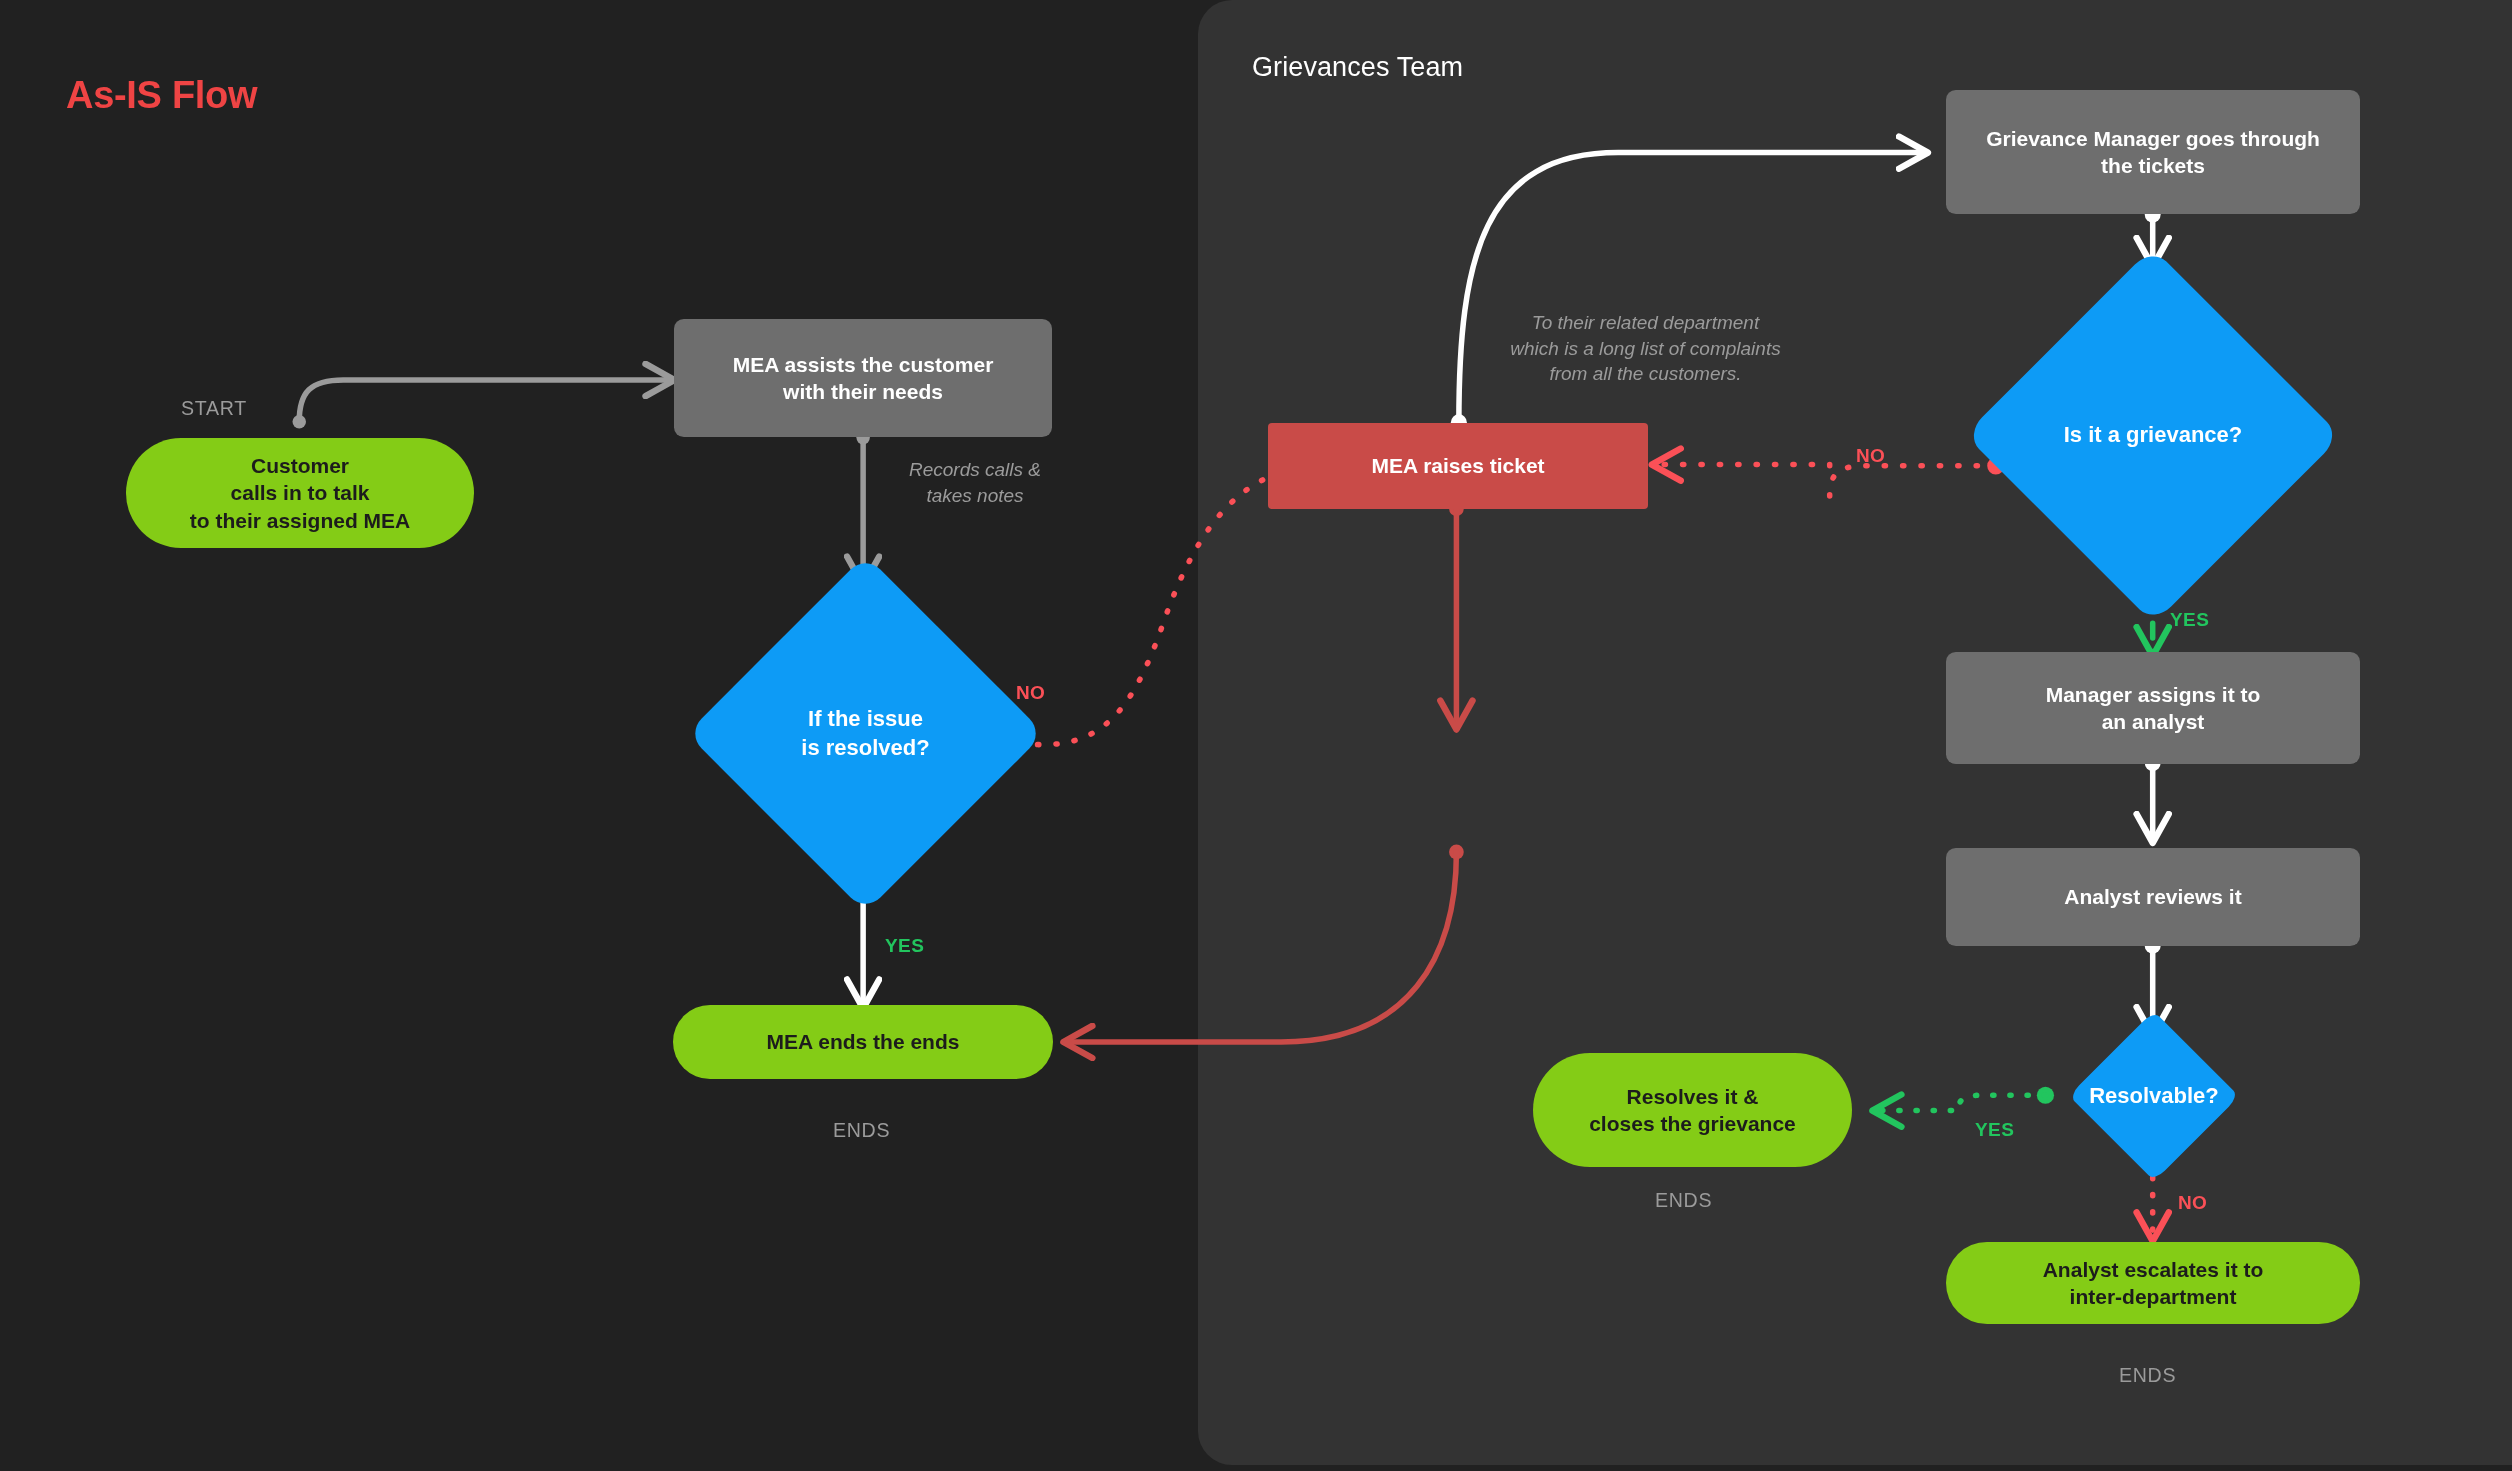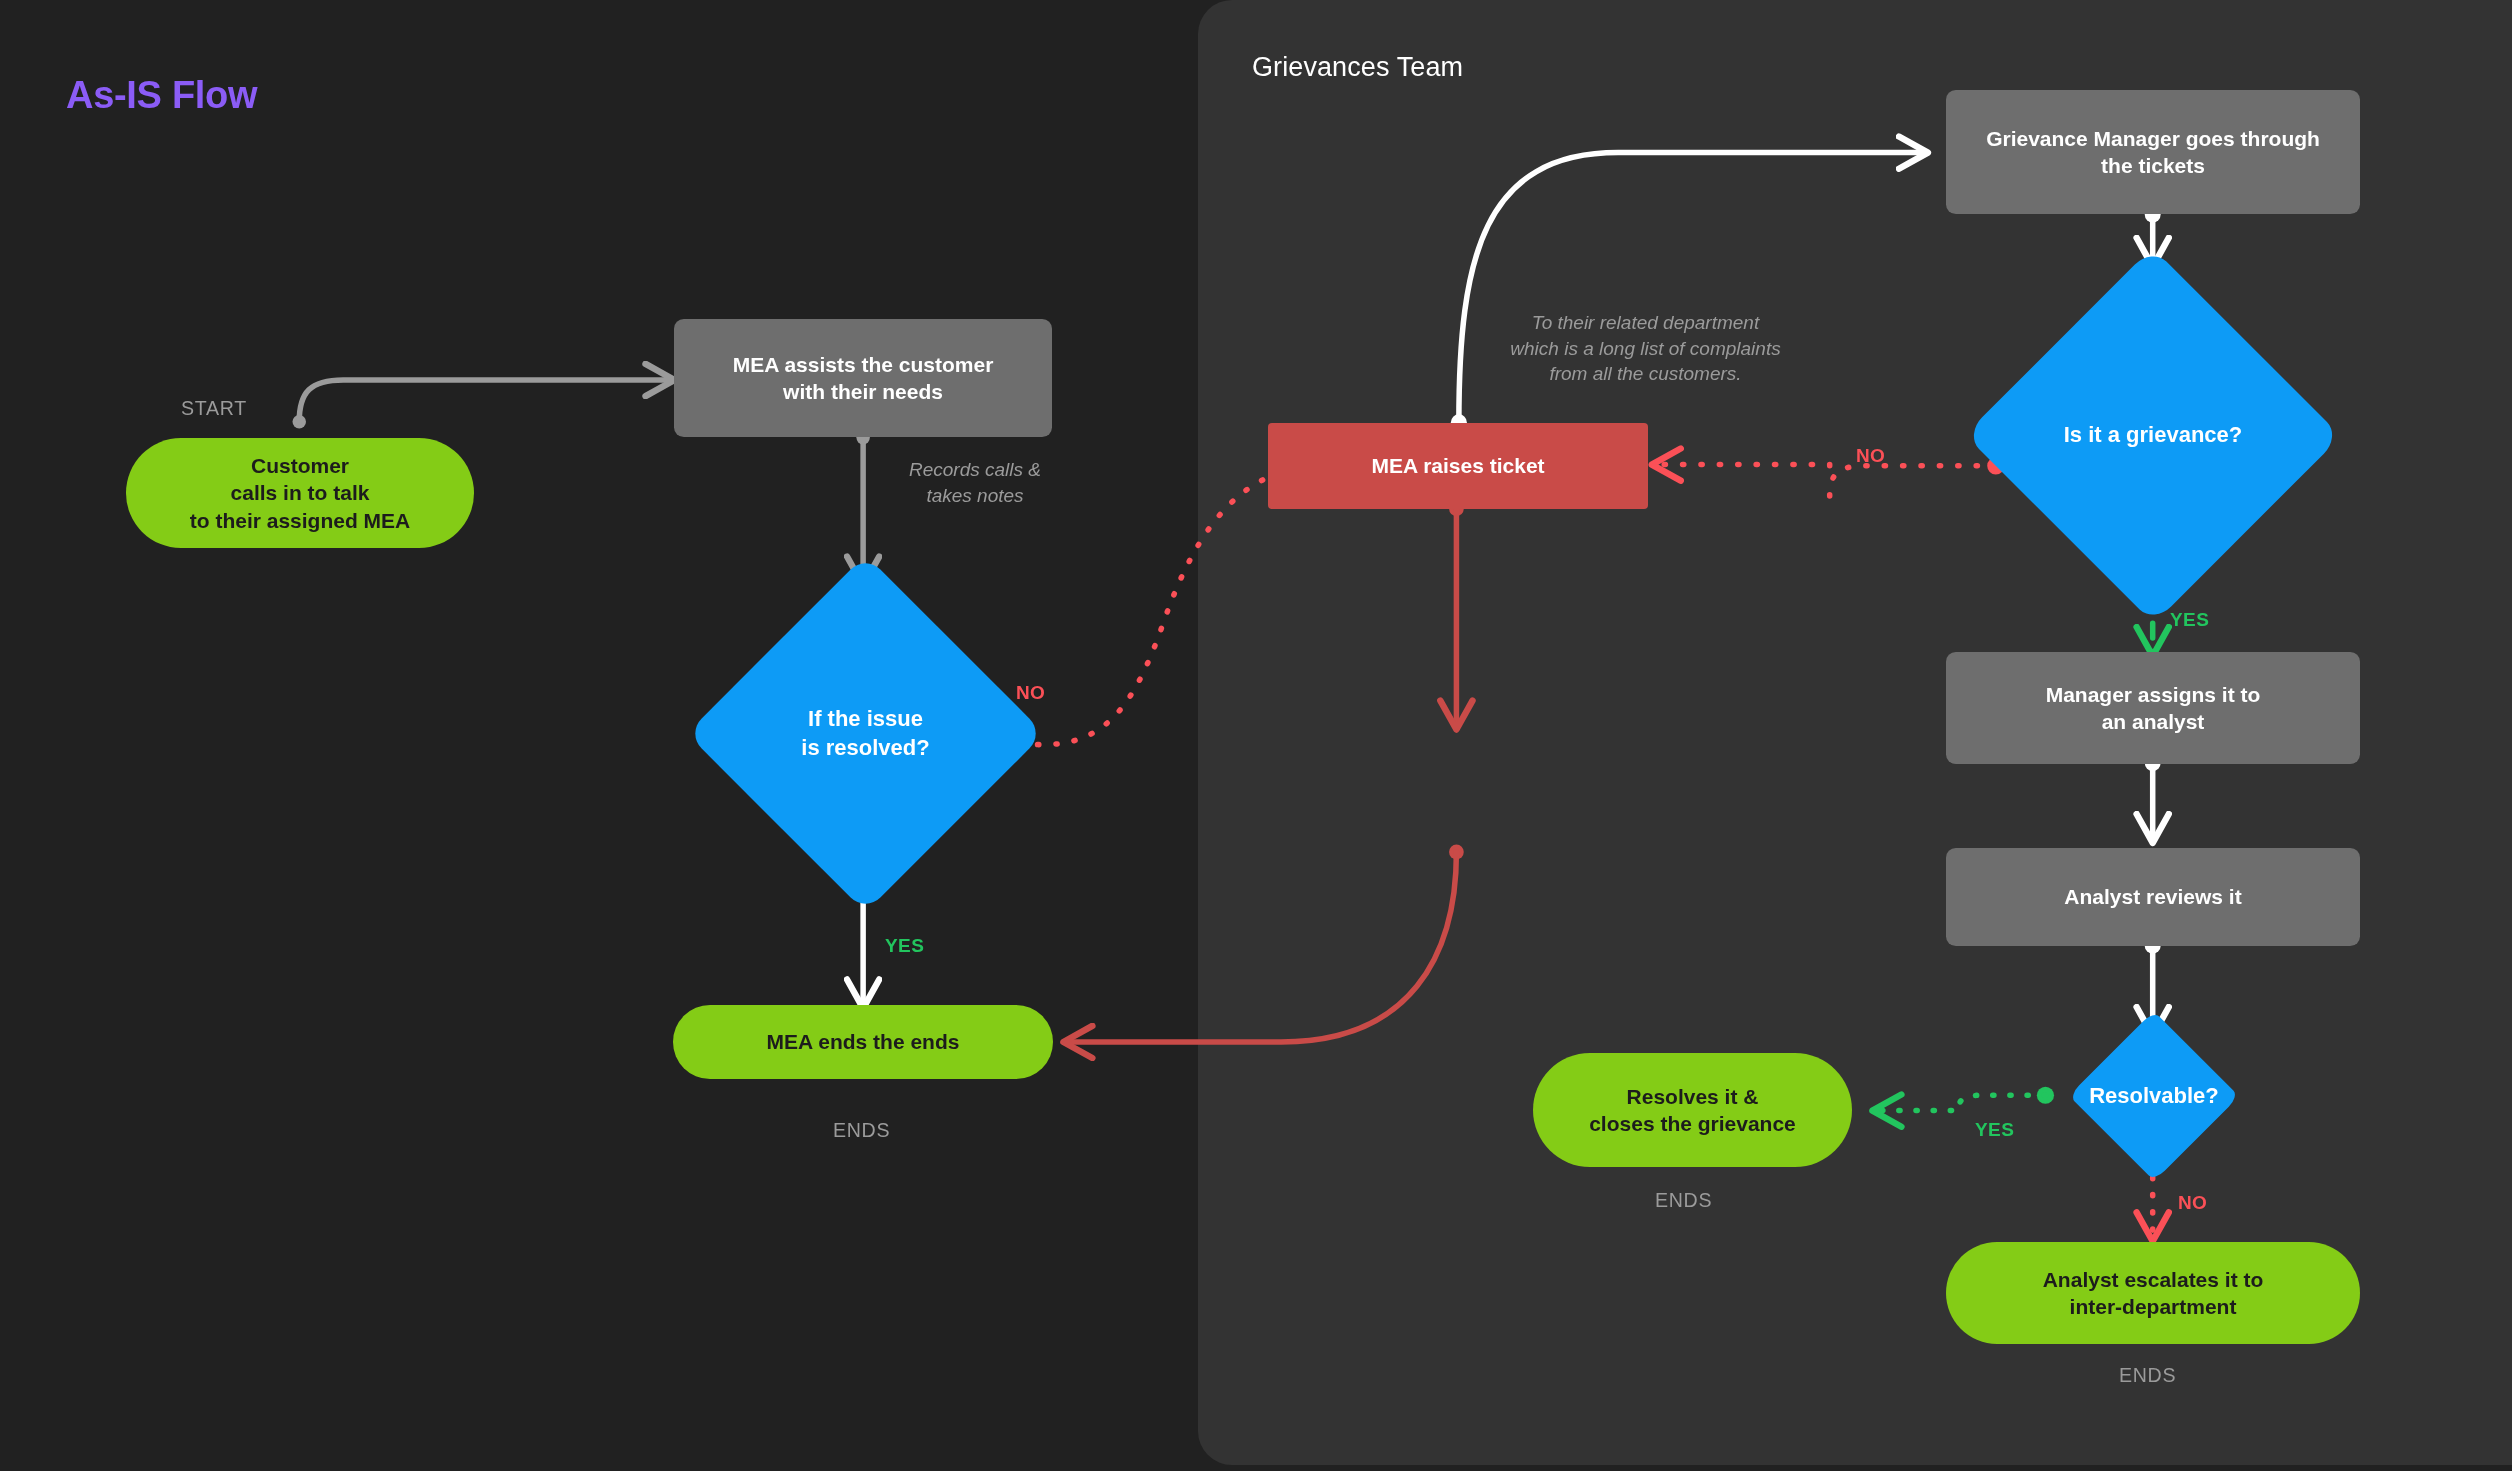--- a/index.html
+++ b/index.html
@@ -44,21 +44,21 @@
     white-space: nowrap;
   }
 
   
   .page-title {
     position: absolute;
     left: 66px;
     top: 74px;
     font-size: 38px;
     font-weight: 700;
-    color: #8b5cf6;
+    color: #ef4444;
     letter-spacing: -0.3px;
     white-space: nowrap;
   }
 
   
   .node {
     position: absolute;
     display: flex;
     align-items: center;
     justify-content: center;
@@ -287,20 +287,20 @@
   </div>
   <div class="branch-yes" style="left:1975px; top:1119px;">YES</div>
   <div class="branch-no" style="left:2178px; top:1192px;">NO</div>
 
   <div class="node node-term" style="left:1533px; top:1053px; width:319px; height:114px;">
     <span style="white-space:pre-line;">Resolves it &amp;
 closes the grievance</span>
   </div>
   <div class="meta-label" style="left:1655px; top:1189px;">ENDS</div>
 
-  <div class="node node-term" style="left:1946px; top:1242px; width:414px; height:102px;">
+  <div class="node node-term" style="left:1946px; top:1242px; width:414px; height:82px;">
     <span style="white-space:pre-line;">Analyst escalates it to
 inter-department</span>
   </div>
   <div class="meta-label" style="left:2119px; top:1364px;">ENDS</div>
 
 </div>
 
 
 </body></html>

